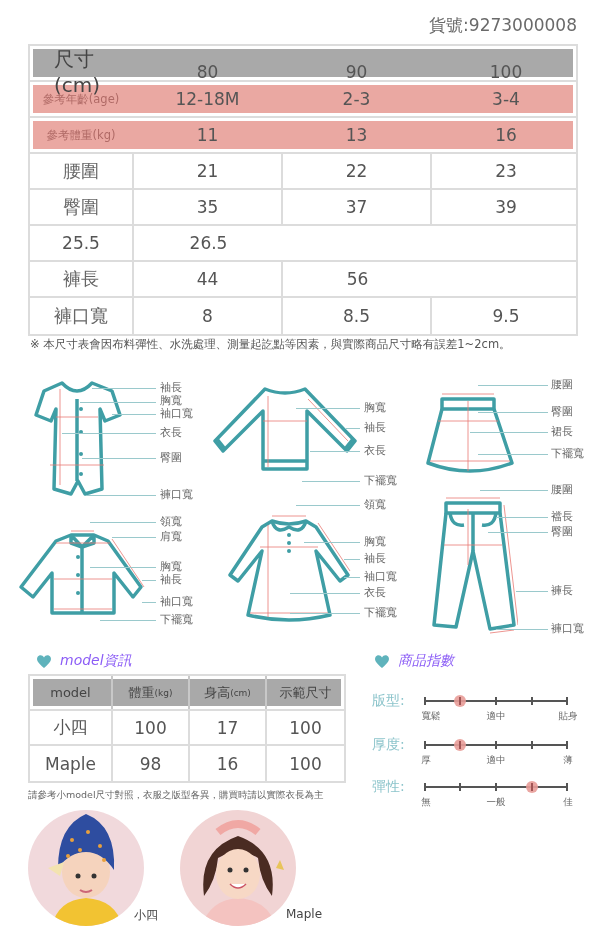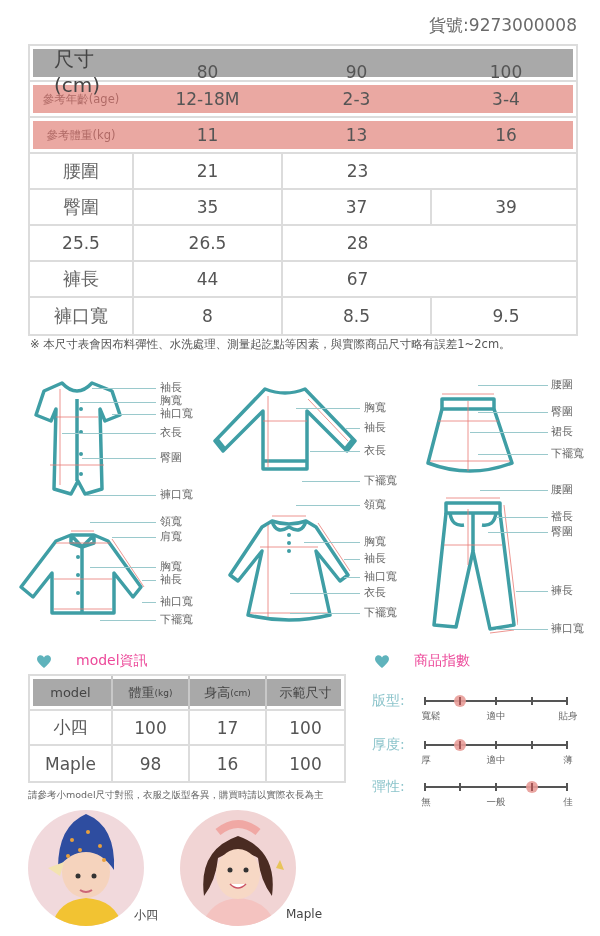--- a/index.html
+++ b/index.html
@@ -31,21 +31,21 @@
 
   .note { position: absolute; left: 30px; top: 337px; font-size: 11.5px; color: #555; white-space: nowrap; }
 
   
   .garments { position: absolute; left: 0; top: 365px; width: 600px; height: 280px; }
   .glabel { position: absolute; font-size: 11px; color: #666; line-height: 12px; white-space: nowrap; }
   .gline { position: absolute; height: 1px; background: #9ac9cc; }
   .gsvg { position: absolute; }
 
   
-  .sec-title { position: absolute; font-size: 14px; color: #ec4899; display: flex; align-items: center; gap: 24px; }
+  .sec-title { position: absolute; font-size: 14px; color: #8b5cf6; display: flex; align-items: center; gap: 8px; font-style: italic; }
   .model-table { position: absolute; left: 28px; top: 674px; width: 318px; border: 2px solid #dcdcdc; }
   .mt-row { display: grid; grid-template-columns: 83px 77px 77px 77px; height: 35px; border-bottom: 2px solid #dcdcdc; position: relative; }
   .mt-row:last-child { border-bottom: none; }
   .mt-cell { display: flex; align-items: center; justify-content: center; border-right: 2px solid #dcdcdc; font-size: 17px; color: #555; position: relative; z-index: 1; }
   .mt-cell:last-child { border-right: none; }
   .mt-row.head .mt-band { position: absolute; left: 3px; right: 3px; top: 3px; bottom: 3px; background: #a9a9a9; z-index: 0; }
   .mt-row.head .mt-cell { font-size: 13px; color: #444; border-right-color: #c8c8c8; }
   .mt-row.head .mt-cell small { font-size: 9px; }
   .model-note { position: absolute; left: 28px; top: 789px; font-size: 9.5px; color: #666; white-space: nowrap; }
 
@@ -87,37 +87,37 @@
   <div class="st-row pink">
     <div class="st-band"></div>
     <div class="st-cell lbl">參考體重(kg)</div>
     <div class="st-cell">11</div>
     <div class="st-cell">13</div>
     <div class="st-cell">16</div>
   </div>
   <div class="st-row">
     <div class="st-cell lbl">腰圍</div>
     <div class="st-cell">21</div>
+    <div class="st-cell">22</div>
     <div class="st-cell">23</div>
   </div>
   <div class="st-row">
     <div class="st-cell lbl">臀圍</div>
     <div class="st-cell">35</div>
     <div class="st-cell">37</div>
     <div class="st-cell">39</div>
   </div>
   <div class="st-row">
     <div class="st-cell">25.5</div>
     <div class="st-cell">26.5</div>
-    <div class="st-cell">28</div>
   </div>
   <div class="st-row">
     <div class="st-cell lbl">褲長</div>
     <div class="st-cell">44</div>
-    <div class="st-cell">67</div>
+    <div class="st-cell">56</div>
   </div>
   <div class="st-row">
     <div class="st-cell lbl">褲口寬</div>
     <div class="st-cell">8</div>
     <div class="st-cell">8.5</div>
     <div class="st-cell">9.5</div>
   </div>
 </div>
 
 <div class="note">※ 本尺寸表會因布料彈性、水洗處理、測量起訖點等因素，與實際商品尺寸略有誤差1~2cm。</div>

